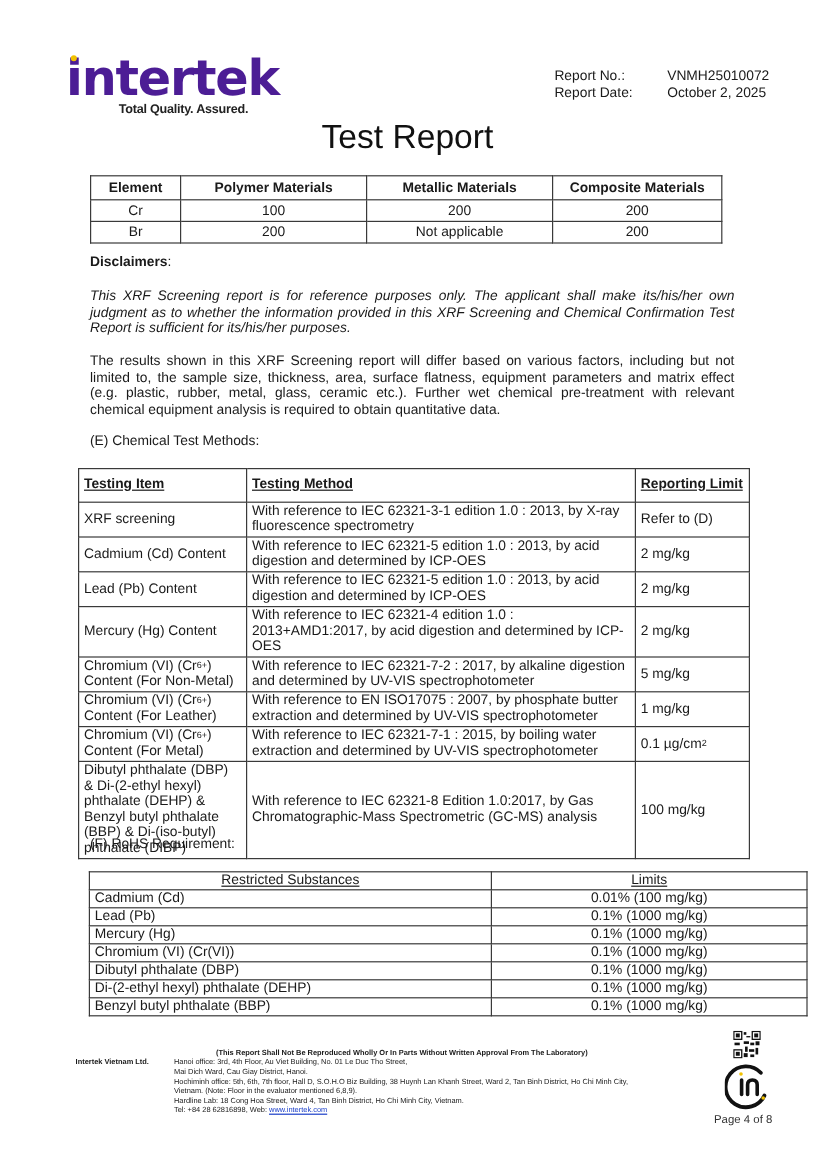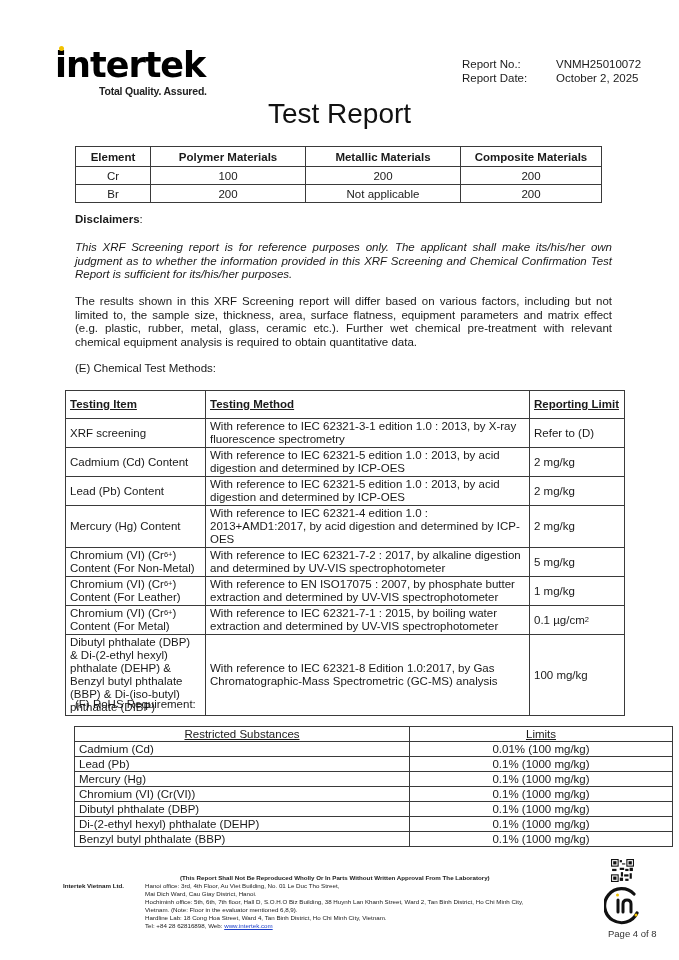--- a/index.html
+++ b/index.html
@@ -2,22 +2,22 @@
 <html><head>
 <meta charset="utf-8">
 <style>
   html, body { margin:0; padding:0; background:#ffffff; }
   body { width:679px; height:960px; position:relative; overflow:hidden;
          font-family:"Liberation Sans", sans-serif; color:#1a1a1a; }
   .abs { position:absolute; }
 
   
   #logo { left:55px; top:48px; width:160px; }
-  #logo .word { font-family:"DejaVu Sans", sans-serif; font-size:35px; font-weight:bold;
-                letter-spacing:-1px; color:#000000; line-height:34px; position:relative; }
+  #logo .word { font-family:"DejaVu Sans", sans-serif; font-size:41px; font-weight:bold;
+                letter-spacing:-1px; color:#4c1d95; line-height:34px; position:relative; }
   #logo .dot { position:absolute; left:4px; top:-2px; width:5px; height:5px; border-radius:50%; background:#f2c200; }
   #logo .tag { font-size:10.5px; font-weight:bold; color:#222; margin-top:3px; letter-spacing:-0.2px;margin-left:44px; }
   #meta { left:462px; top:57px; font-size:11.5px; line-height:14px; }
   #meta .row { display:flex; }
   #meta .k { width:94px; }
   #title { left:0; width:679px; top:98px; text-align:center; font-size:28px; color:#111; }
 
   
   table { border-collapse:collapse;padding-left:38px; }
   td, th { border:1px solid #3a3a3a; font-size:11.5px; }
@@ -48,21 +48,21 @@
   #tbl-rohs .c1 { width:326px; text-align:left; }
   #tbl-rohs .c2 { text-align:center; }
 
   
   #foot-notice { left:180px; top:874px; font-size:6.2px; font-weight:bold; }
   #foot-company { left:63px; top:882px; font-size:6.2px; font-weight:bold; }
   #foot-addr { left:145px; top:882px; font-size:6.2px; line-height:8px; width:440px; }
   #foot-addr a { color:#1a3ec8; text-decoration:underline; }
   #qr { left:611px; top:859px; width:23px; height:23px; }
   #in-logo { left:604px; top:885px; width:40px; height:40px; }
-  #page-num { left:608px; top:928px; font-size:9.5px; color:#333; }
+  #page-num { left:595px; top:928px; font-size:9.5px; color:#333; }
 </style>
 </head>
 <body>
 
 <div id="logo" class="abs">
   <div class="word"><span class="dot"></span><span>intertek</span></div>
   <div class="tag">Total Quality. Assured.</div>
 </div>
 
 <div id="meta" class="abs">

